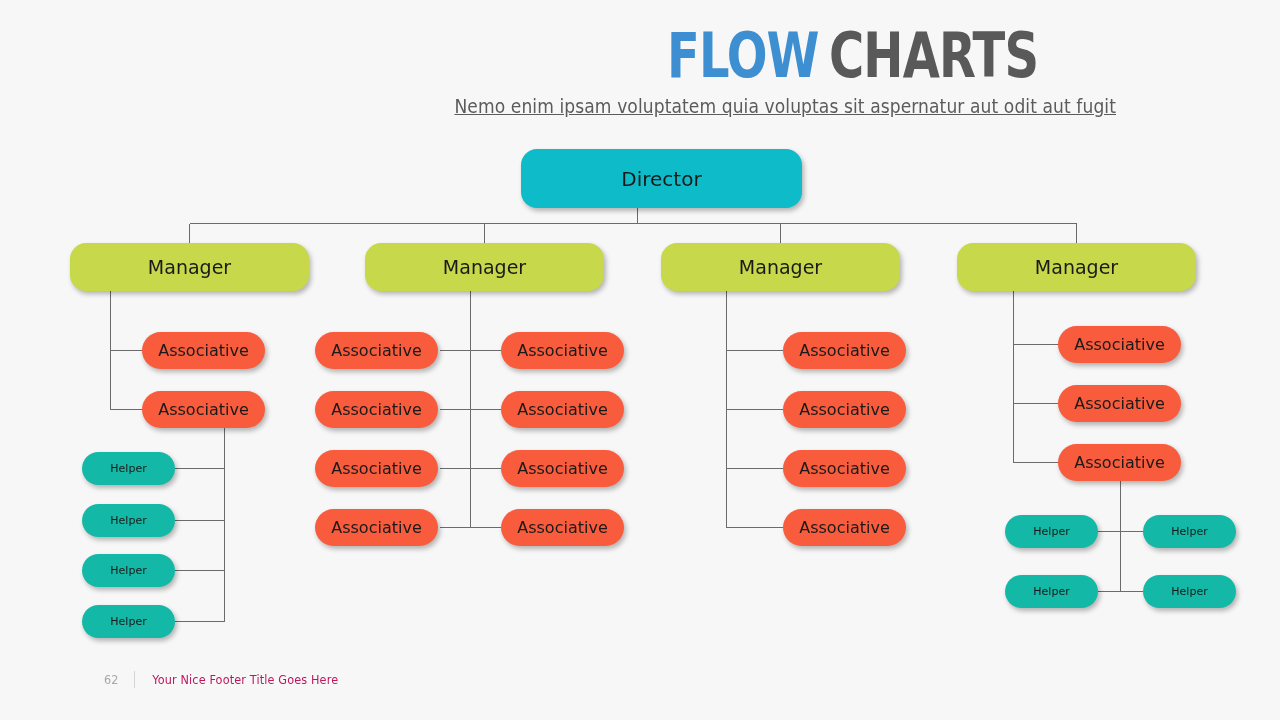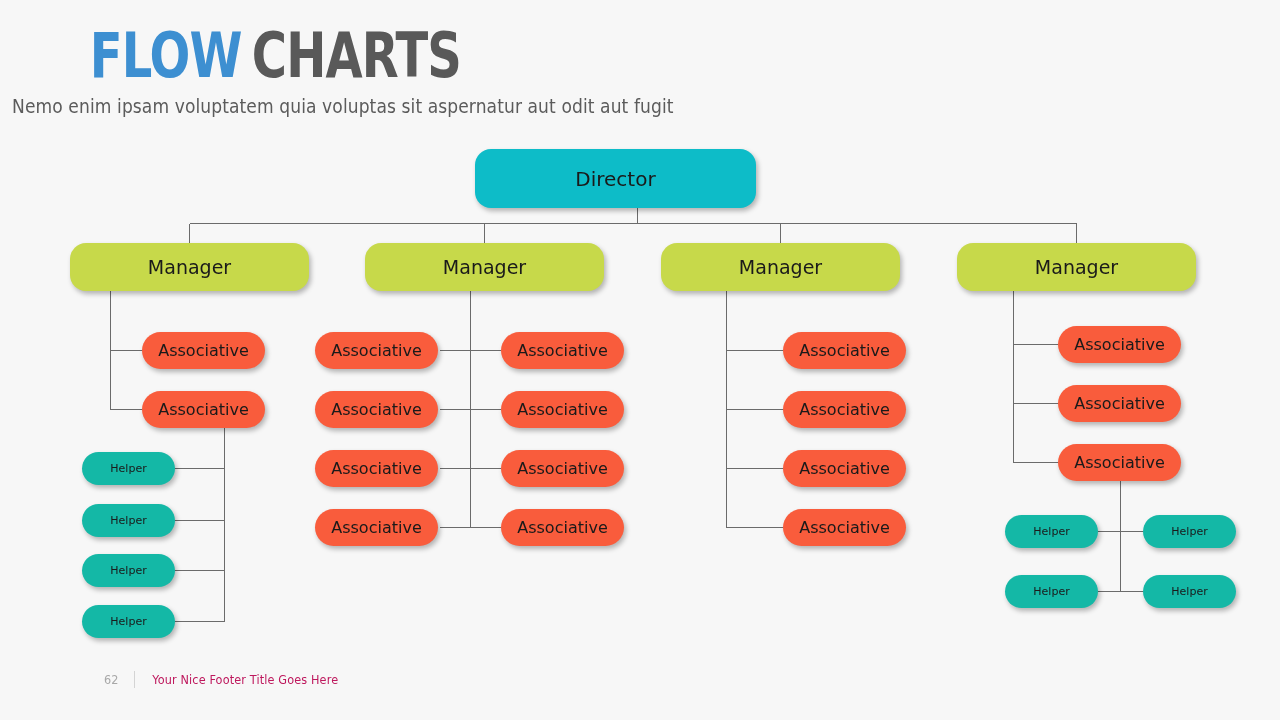--- a/index.html
+++ b/index.html
@@ -16,24 +16,24 @@
   #slide {
     position: relative;
     width: 1280px;
     height: 720px;
     background: #f7f7f7;
   }
 
   
   #title-block {
     position: absolute;
-    left: 12px;
+    left: 4px;
     top: 22px;
     width: 1112px;
-    text-align: left;
+    text-align: right;
   }
   #page-title {
     font-family: "DejaVu Sans Condensed", "Liberation Sans Narrow", "Liberation Sans", sans-serif;
     font-size: 62px;
     font-weight: bold;
     letter-spacing: -1px;
     line-height: 68px;
     margin: 0;
     white-space: nowrap;
     transform: scaleX(0.86);
@@ -41,20 +41,21 @@
   #page-title .tw-1 { color: #3d8fd1; }
   #page-title .tw-2 { color: #595959; margin-left: 12px; }
   #page-subtitle {
     font-family: "DejaVu Sans Condensed", "Liberation Sans Narrow", "Liberation Sans", sans-serif;
     font-size: 19px;
     color: #5b5b5b;
     margin: 0;
     padding-top: 5px;
     white-space: nowrap;
     letter-spacing: 0.1px;
+    text-decoration: underline;
   }
 
   
   #connectors {
     position: absolute;
     left: 0;
     top: 0;
     width: 1280px;
     height: 720px;
     pointer-events: none;
@@ -169,21 +170,21 @@
     <line x1="1013.5" y1="344.5" x2="1059" y2="344.5"></line>
     <line x1="1013.5" y1="403.5" x2="1059" y2="403.5"></line>
     <line x1="1013.5" y1="462.5" x2="1059" y2="462.5"></line>
     <line x1="1120.5" y1="481" x2="1120.5" y2="591.5"></line>
     <line x1="1098" y1="531.5" x2="1120.5" y2="531.5"></line>
     <line x1="1120.5" y1="531.5" x2="1143" y2="531.5"></line>
     <line x1="1098" y1="591.5" x2="1120.5" y2="591.5"></line>
     <line x1="1120.5" y1="591.5" x2="1143" y2="591.5"></line>
   </svg>
 
-  <div class="node node-director" style="left:475px; top:149px; width:281px; height:59px;">
+  <div class="node node-director" style="left:521px; top:149px; width:281px; height:59px;">
     <span>Director</span>
   </div>
 
   <div class="node node-manager" style="left:70px; top:243px; width:239px; height:48px;">
     <span>Manager</span>
   </div>
   <div class="node node-manager" style="left:365px; top:243px; width:239px; height:48px;">
     <span>Manager</span>
   </div>
   <div class="node node-manager" style="left:661px; top:243px; width:239px; height:48px;">

